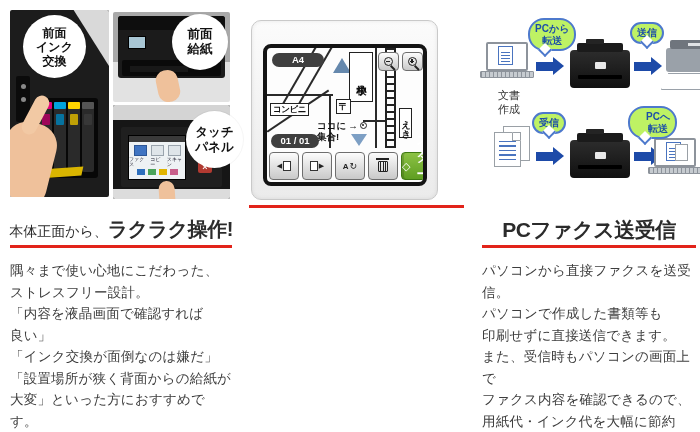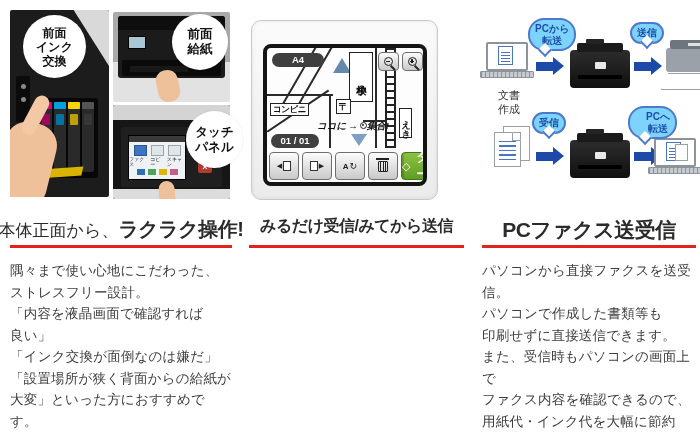--- a/index.html
+++ b/index.html
@@ -8,21 +8,21 @@
           font-family:"Liberation Sans","DejaVu Sans",sans-serif; color:#3d3d3d; }
   .col { position:absolute; top:10px; }
   #col1 { left:10px;  width:222px; }
   #col2 { left:249px; width:215px; }
   #col3 { left:482px; width:214px; }
 
   .figure { position:relative; height:192px; }
 
   .head { margin-top:14px; height:26px; display:flex; justify-content:center;
           align-items:baseline; white-space:nowrap; color:#2b2b2b; }
-  .head .lead { font-size:17px; font-weight:400; }
+  .head .lead { font-size:14px; font-weight:400; }
   .head .main { font-size:20px; font-weight:700; letter-spacing:-0.5px; }
   .head.h2 .main { font-size:16px; }
   .head.h3 .main { font-size:21px; }
   .rule { height:3px; background:#e2231a; margin-top:3px; }
   .bodytext { margin-top:12px; font-size:13.5px; line-height:21.5px; letter-spacing:0.2px;
               color:#3d3d3d; white-space:pre-line; }
 
   
   .photo { position:absolute; overflow:hidden; border-radius:2px; }
   #photoA { left:0;   top:2;  width:99px;  height:187px; background:#1c1c1c; }
@@ -97,21 +97,21 @@
   #box-post   { left:69px; top:51px; width:15px; height:15px; font-size:10px; }
   #box-eki    { left:132px; top:60px; width:13px; height:30px; font-size:9px; z-index:2; }
   .vtext { writing-mode:vertical-rl; text-orientation:upright; letter-spacing:0; }
   .tri-up { position:absolute; left:66px; top:10px; width:0; height:0;
             border-left:9px solid transparent; border-right:9px solid transparent;
             border-bottom:15px solid #6588ad; }
   .tri-down { position:absolute; left:84px; top:86px; width:0; height:0;
               border-left:8px solid transparent; border-right:8px solid transparent;
               border-top:12px solid #7d9fc4; }
   .meet { position:absolute; left:50px; top:72px; font-size:9.5px; font-weight:700; color:#111;
-          line-height:11px; display:flex; flex-direction:row;font-style:italic; }
+          line-height:11px; display:flex; flex-direction:column; }
   .meet .r1 { display:flex; align-items:center; gap:2px; }
   .flower { position:relative; width:7px; height:7px; border:1.5px solid #222; border-radius:50%; background:#fff; }
   .flower::before { content:""; position:absolute; left:1px; top:1px; width:2px; height:2px; background:#222; border-radius:50%; }
   .zoombtn { position:absolute; top:4px; width:21px; height:19px; border:1.5px solid #6e6e6e; border-radius:4px;
              background:linear-gradient(180deg,#fcfcfc,#c9c9c9); display:flex; align-items:center; justify-content:center; z-index:3; }
   #zoom-out { left:111px; } #zoom-in { left:135px; }
   .mag { position:relative; width:9px; height:9px; border:1.5px solid #222; border-radius:50%; }
   .mag::after { content:""; position:absolute; right:-4px; bottom:-3px; width:6px; height:1.5px;
                 background:#222; transform:rotate(45deg); }
   .mag .h { position:absolute; left:1px; top:2.7px; width:4px; height:1.3px; background:#222; }
@@ -128,21 +128,21 @@
   .trash::before { content:""; position:absolute; left:-3px; top:-3.5px; width:13px; height:2px; background:#222; }
   .startbtn { flex:1; border:1.5px solid #3f7a12; border-radius:4px; color:#fff; font-weight:700;
               background:linear-gradient(180deg,#8cc244,#5f9e22); display:flex; align-items:center;
               justify-content:center; gap:6px; font-size:12.5px;
               box-shadow:inset 2px 0 0 rgba(0,0,0,0.15); }
   .startbtn .dia { font-size:11px; font-weight:400; }
 
   
   .flowrow { position:relative; height:89px; }
   #flowrow2 { margin-top:5px; height:98px; }
-  .bubble { position:absolute; background:#7dd3fc; border:2px solid #4d79cc; border-radius:16px;
+  .bubble { position:absolute; background:#bef264; border:2px solid #4d79cc; border-radius:16px;
             color:#1c4fa8; font-weight:700; font-size:10px; line-height:11.5px; padding:3px 5px;
             text-align:center; white-space:pre-line; z-index:3; }
   .bubble::after { content:""; position:absolute; left:10px; bottom:-5.5px; width:8px; height:8px;
                    background:#fff; border-right:2px solid #4d79cc; border-bottom:2px solid #4d79cc;
                    transform:rotate(45deg); }
   .arrow { position:absolute; width:18px; height:9px; background:#1d4aa8; }
   .arrow::after { content:""; position:absolute; right:-10px; top:-5px; width:0; height:0;
                   border-left:11px solid #1d4aa8; border-top:9.5px solid transparent;
                   border-bottom:9.5px solid transparent; }
   .icon-label { position:absolute; text-align:center; font-size:11px; line-height:14px;
@@ -340,23 +340,20 @@
             </div>
             <div class="startbtn">
               <span class="dia">◇</span>
                 <span>スタート</span>
             </div>
           </div>
         </div>
       </div>
     </div>
 
-    <div class="head h2">
-      <span class="main">みるだけ受信/みてから送信</span>
-    </div>
     <div class="rule"></div>
   </div>
 
   <div class="col" id="col3">
     <div class="figure">
 
       <div class="flowrow" id="flowrow1">
         <div class="laptop" style="left:4px; top:32px;">
           <div class="lap-screen">
               <span class="lap-doc"></span>

